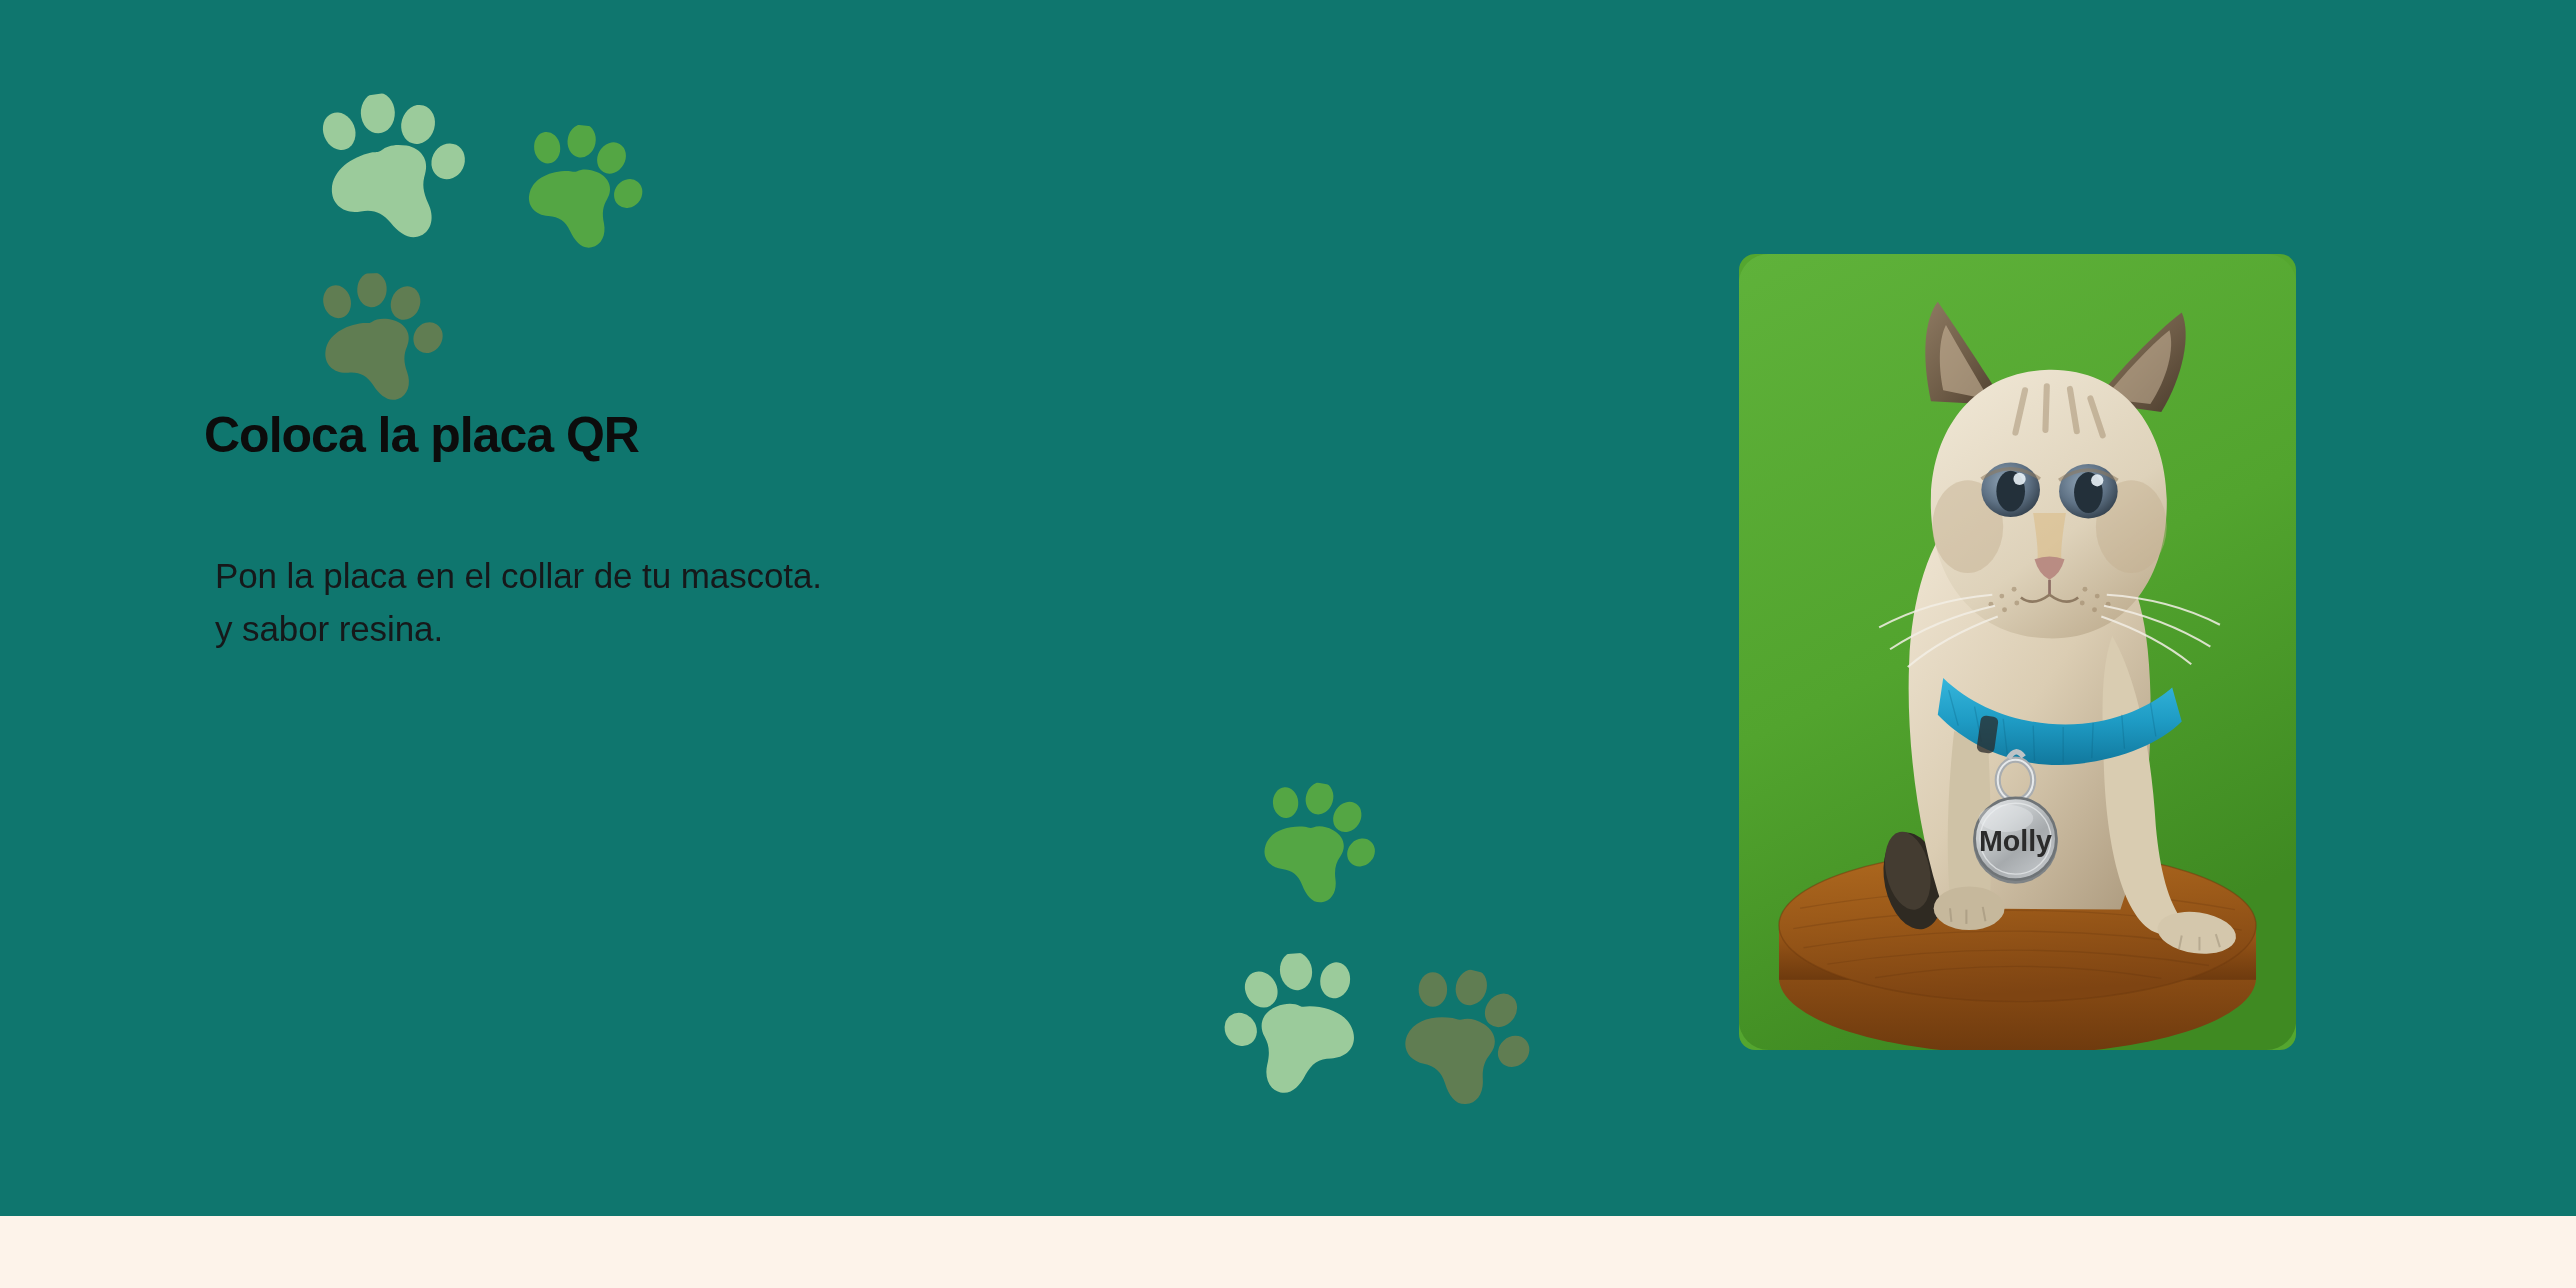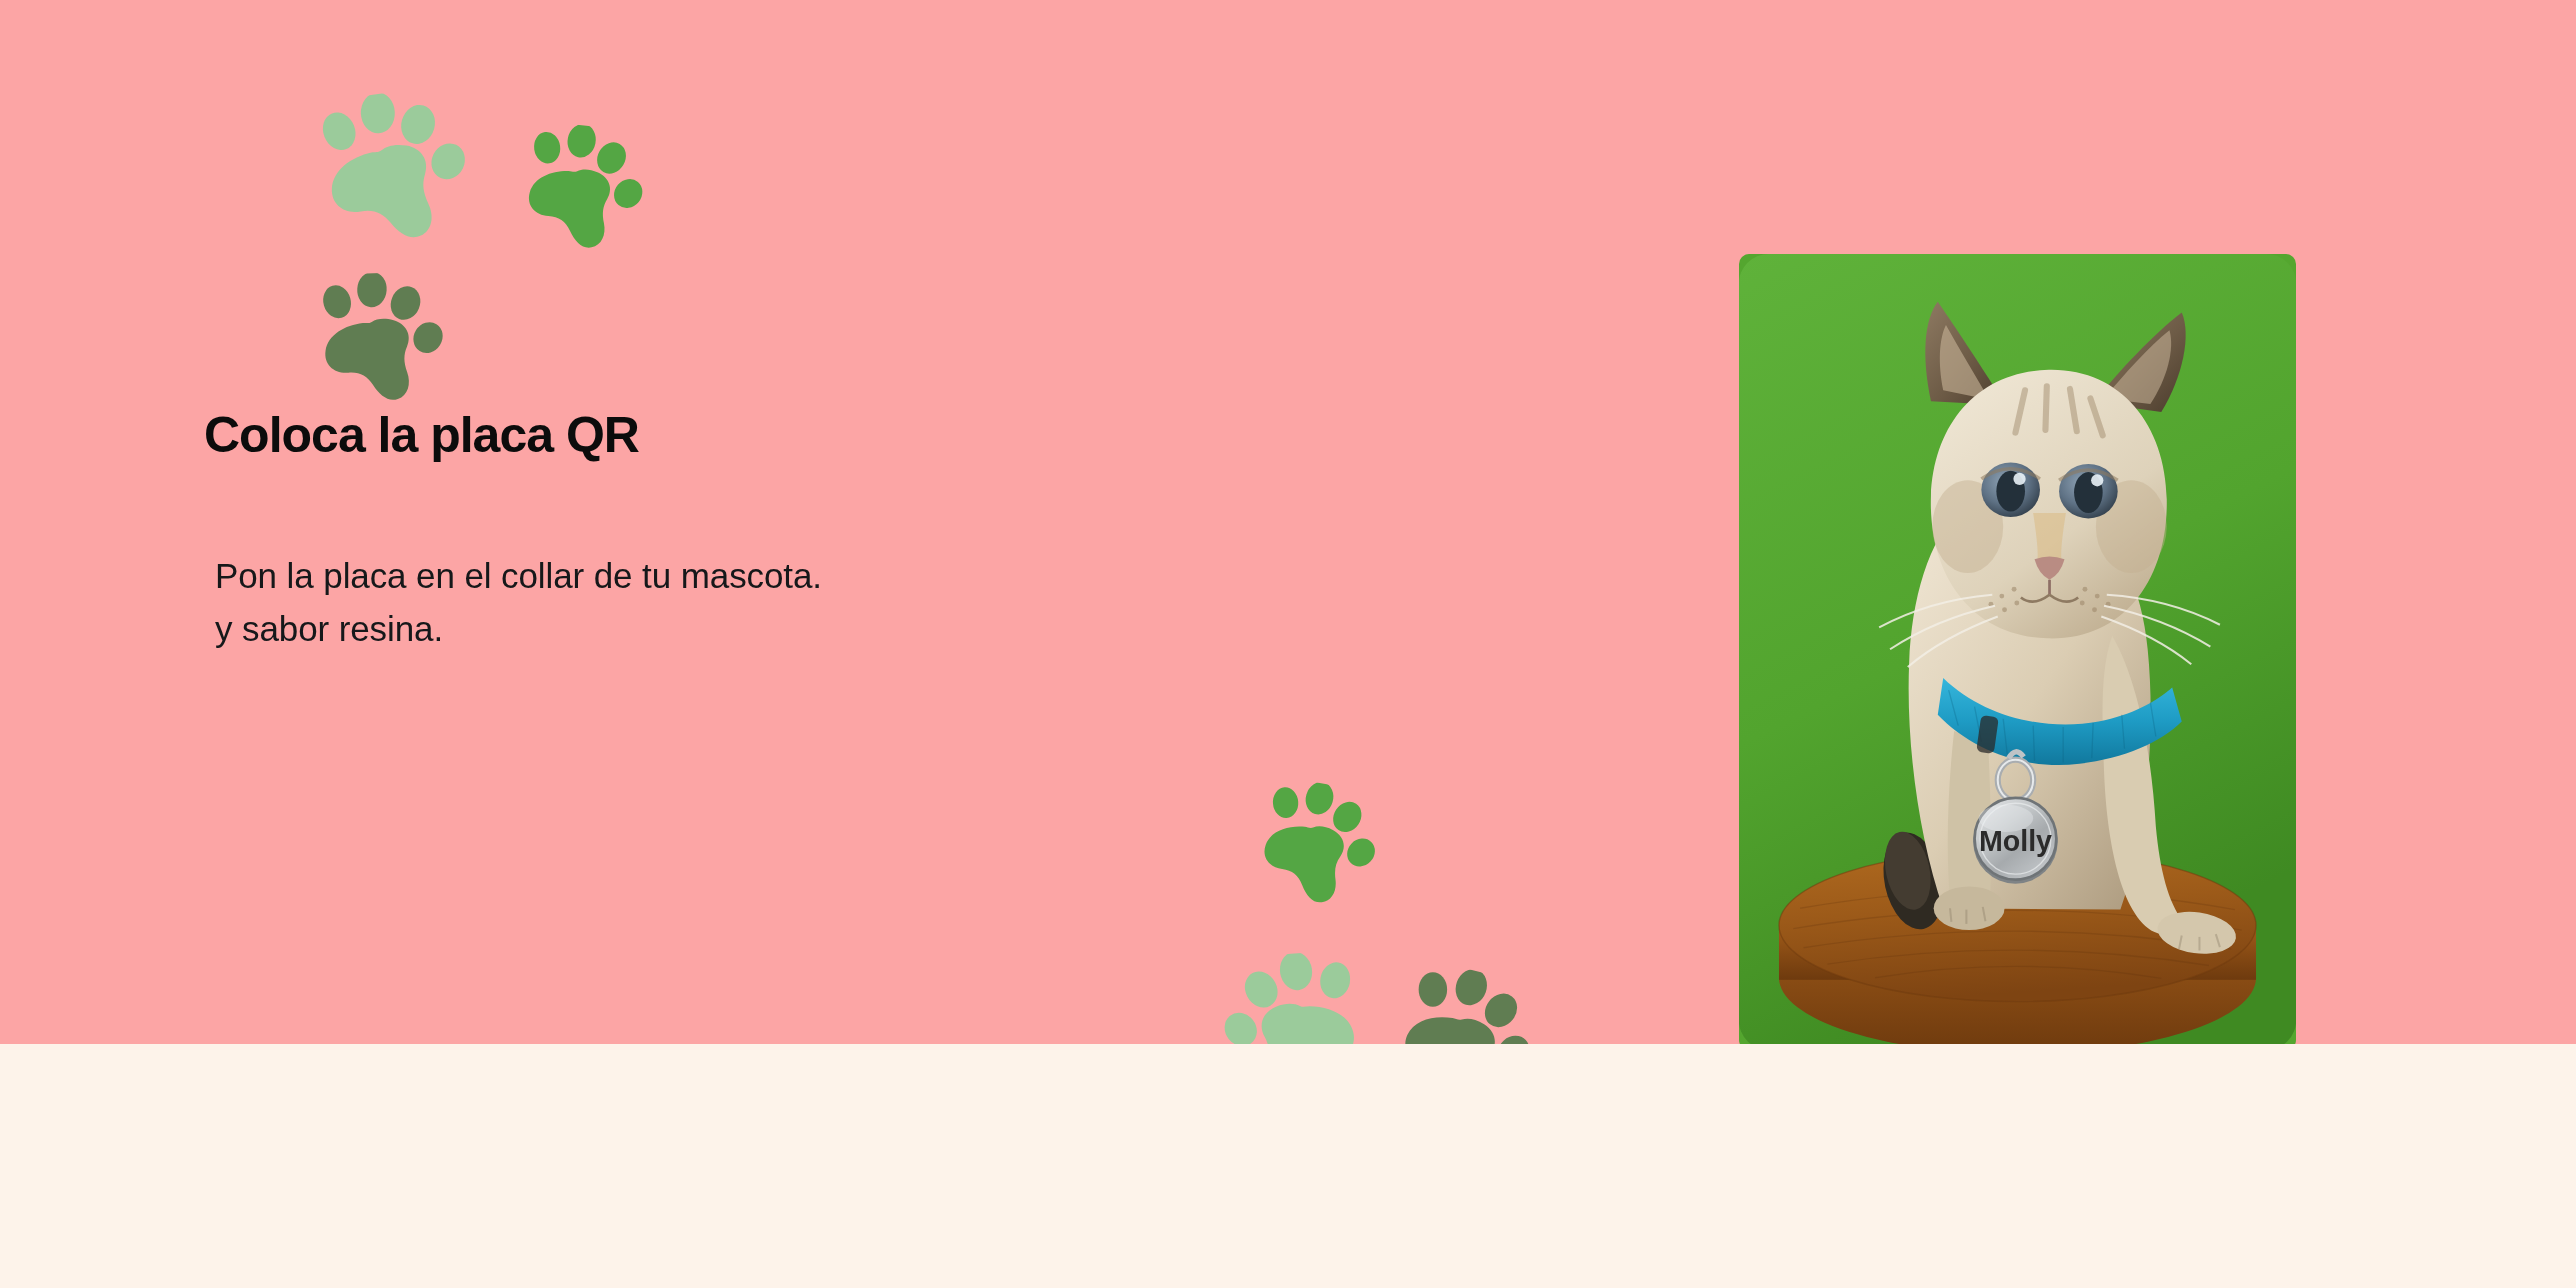--- a/index.html
+++ b/index.html
@@ -12,22 +12,22 @@
     background: #FDF3EA;
     font-family: "Liberation Sans", sans-serif;
     overflow: hidden;
     position: relative;
   }
 
   #stage {
     position: absolute;
     left: 0; top: 0;
     width: 2576px;
-    height: 1044px;
-    background: #fca5a5;
+    height: 1216px;
+    background: #0f766e;
     overflow: hidden;
   }
 
   
   .text-col {
     position: absolute;
     left: 204px;
     top: 409px;
     width: 1159px;
   }
@@ -59,21 +59,21 @@
   }
   .paw svg { display: block; width: 100%; height: 100%; }
 
   
   .photo-card {
     position: absolute;
     left: 1739px;
     top: 254px;
     width: 557px;
     height: 796px;
-    border-radius: 10px;
+    border-radius: 16px;
     overflow: hidden;
     background: #54A62F;
   }
   .photo-card svg { display: block; width: 100%; height: 100%; }
 </style>
 </head>
 <body>
 
 <div id="stage">
 

